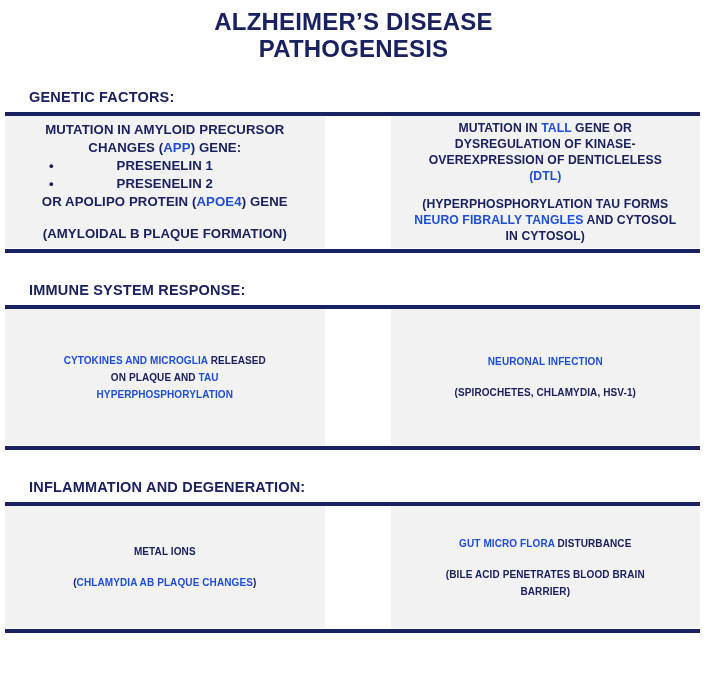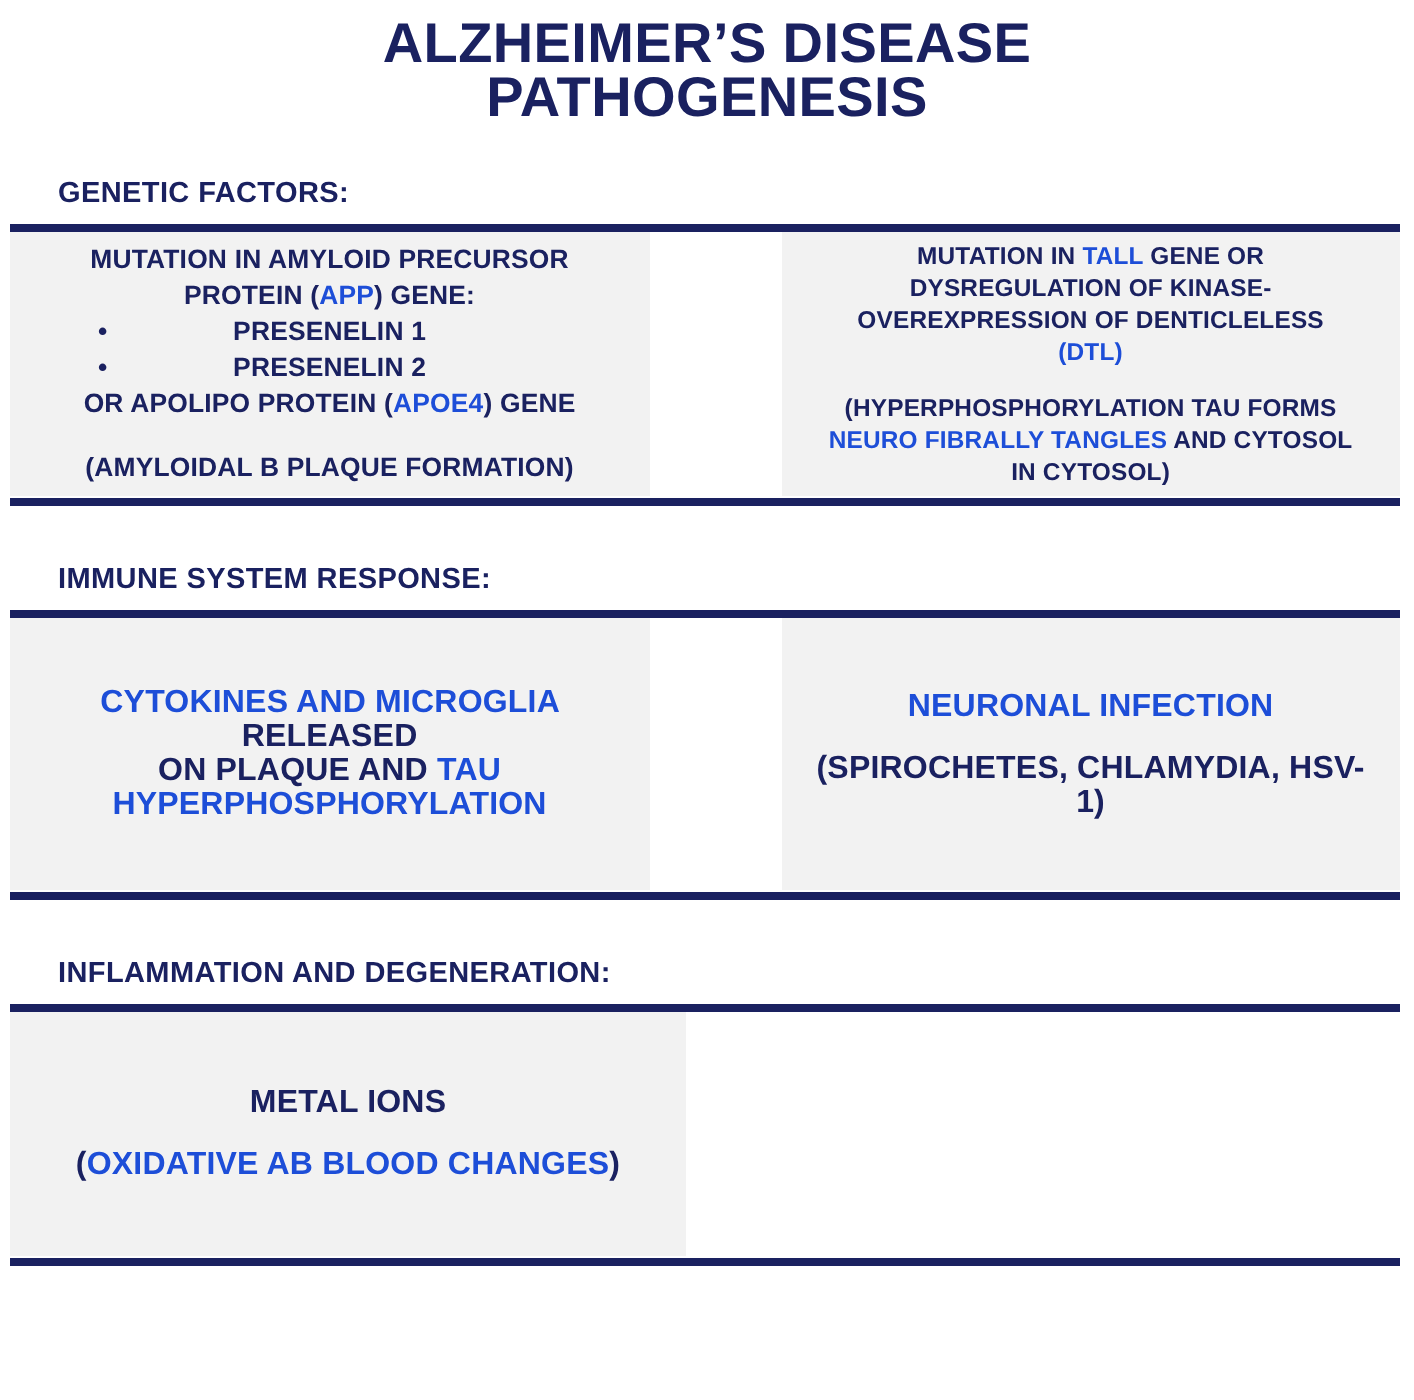--- a/index.html
+++ b/index.html
@@ -19,21 +19,21 @@
     width: 707px;
     height: 700px;
     box-sizing: border-box;
   }
 
   
   .title {
     text-align: center;
     color: #1a2160;
     font-weight: bold;
-    font-size: 28px;
+    font-size: 24px;
     line-height: 27px;
     letter-spacing: 0.2px;
     padding-top: 8px;
   }
   .title .line {
     display: block;
   }
 
   
   .section {
@@ -94,21 +94,21 @@
   }
 
   
   .ptext {
     color: #1a2160;
     font-weight: bold;
     letter-spacing: 0.1px;
   }
   .t13 { font-size: 13.2px; line-height: 18px; }
   .t12 { font-size: 12.2px; line-height: 16px; }
-  .t125 { font-size: 16px; line-height: 17px; }
+  .t125 { font-size: 10px; line-height: 17px; }
   .red {
     color: #1d4ed8;
   }
   .gap {
     display: block;
     height: 14px;
   }
   .gap-sm {
     display: block;
     height: 12px;
@@ -150,21 +150,21 @@
 
   <div class="section">
     <div class="section-heading">GENETIC FACTORS:</div>
     <div class="rule rule-top"></div>
 
     <div class="row s1-panels">
 
       <div class="panel panel-left">
         <div class="ptext t13">
           <span>MUTATION IN AMYLOID PRECURSOR</span><br>
-          <span>PROTEIN (</span><span class="red">APP</span><span>) GENE:</span><br>
+          <span>CHANGES (</span><span class="red">APP</span><span>) GENE:</span><br>
           <span class="bullet-line"><span class="dot">•</span><span>PRESENELIN 1</span></span>
           <span class="bullet-line"><span class="dot">•</span><span>PRESENELIN 2</span></span>
           <span>OR APOLIPO PROTEIN (</span><span class="red">APOE4</span><span>) GENE</span>
           <span class="gap"></span>
           <span>(AMYLOIDAL B PLAQUE FORMATION)</span>
         </div>
       </div>
 
       <div class="gutter"></div>
 
@@ -222,25 +222,33 @@
   <div class="section">
     <div class="section-heading">INFLAMMATION AND DEGENERATION:</div>
     <div class="rule rule-top"></div>
 
     <div class="row s3-panels">
 
       <div class="panel panel-left">
         <div class="ptext t125">
           <span>METAL IONS</span>
           <span class="gap"></span>
-          <span>(</span><span class="red">OXIDATIVE AB BLOOD CHANGES</span><span>)</span>
+          <span>(</span><span class="red">CHLAMYDIA AB PLAQUE CHANGES</span><span>)</span>
         </div>
       </div>
 
       <div class="gutter"></div>
 
+      <div class="panel panel-right">
+        <div class="ptext t125">
+          <span class="red">GUT MICRO FLORA</span><span> DISTURBANCE</span>
+          <span class="gap"></span>
+          <span>(BILE ACID PENETRATES BLOOD BRAIN</span><br>
+          <span>BARRIER)</span>
+        </div>
+      </div>
 
     </div>
 
     <div class="rule rule-bottom"></div>
   </div>
 
 </div>
 
 </body></html>

